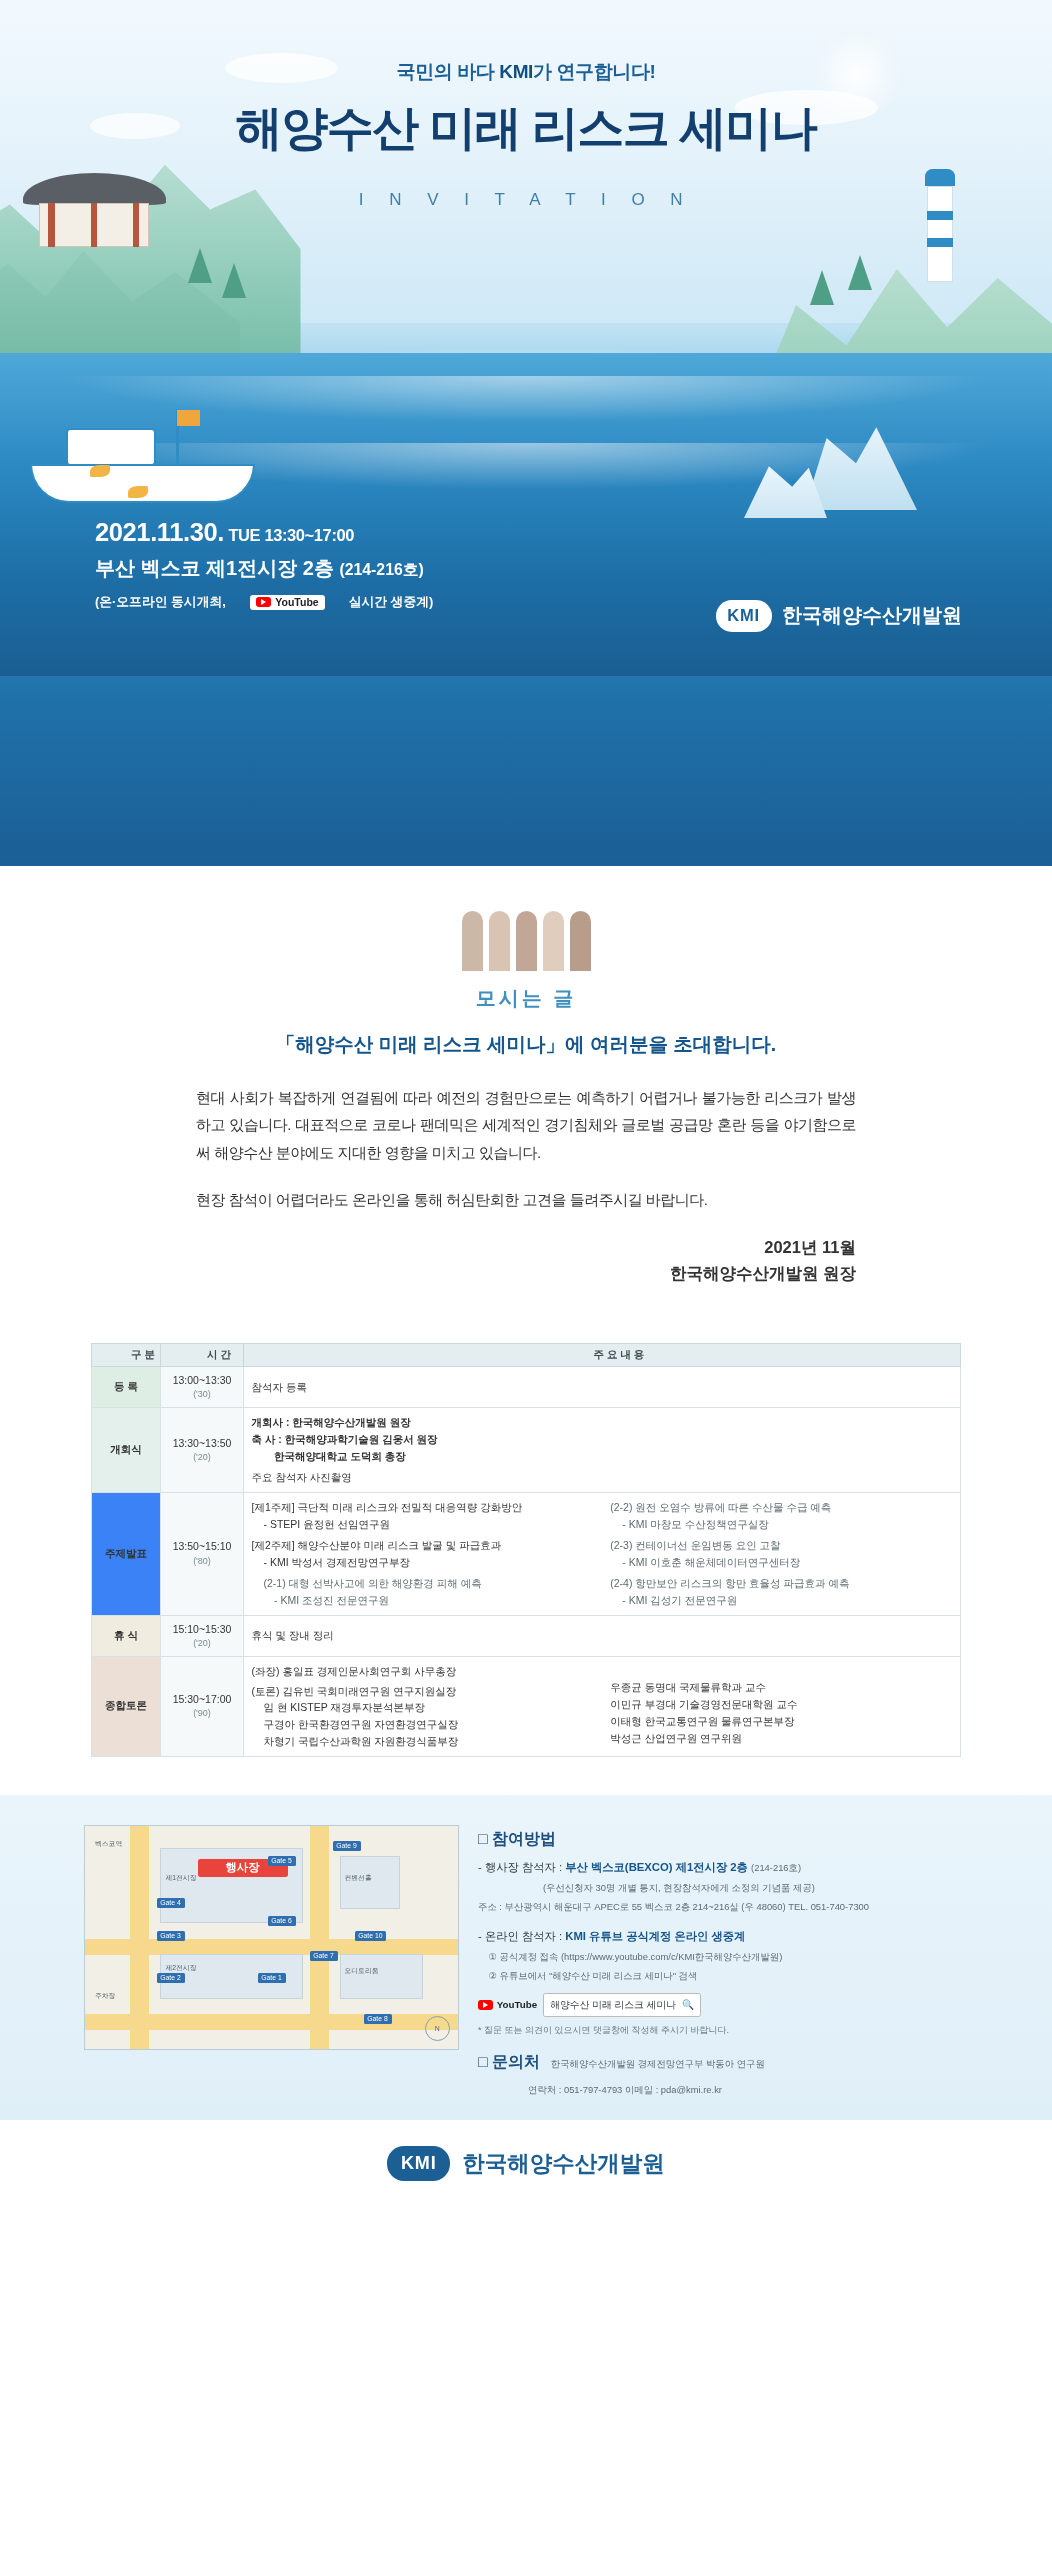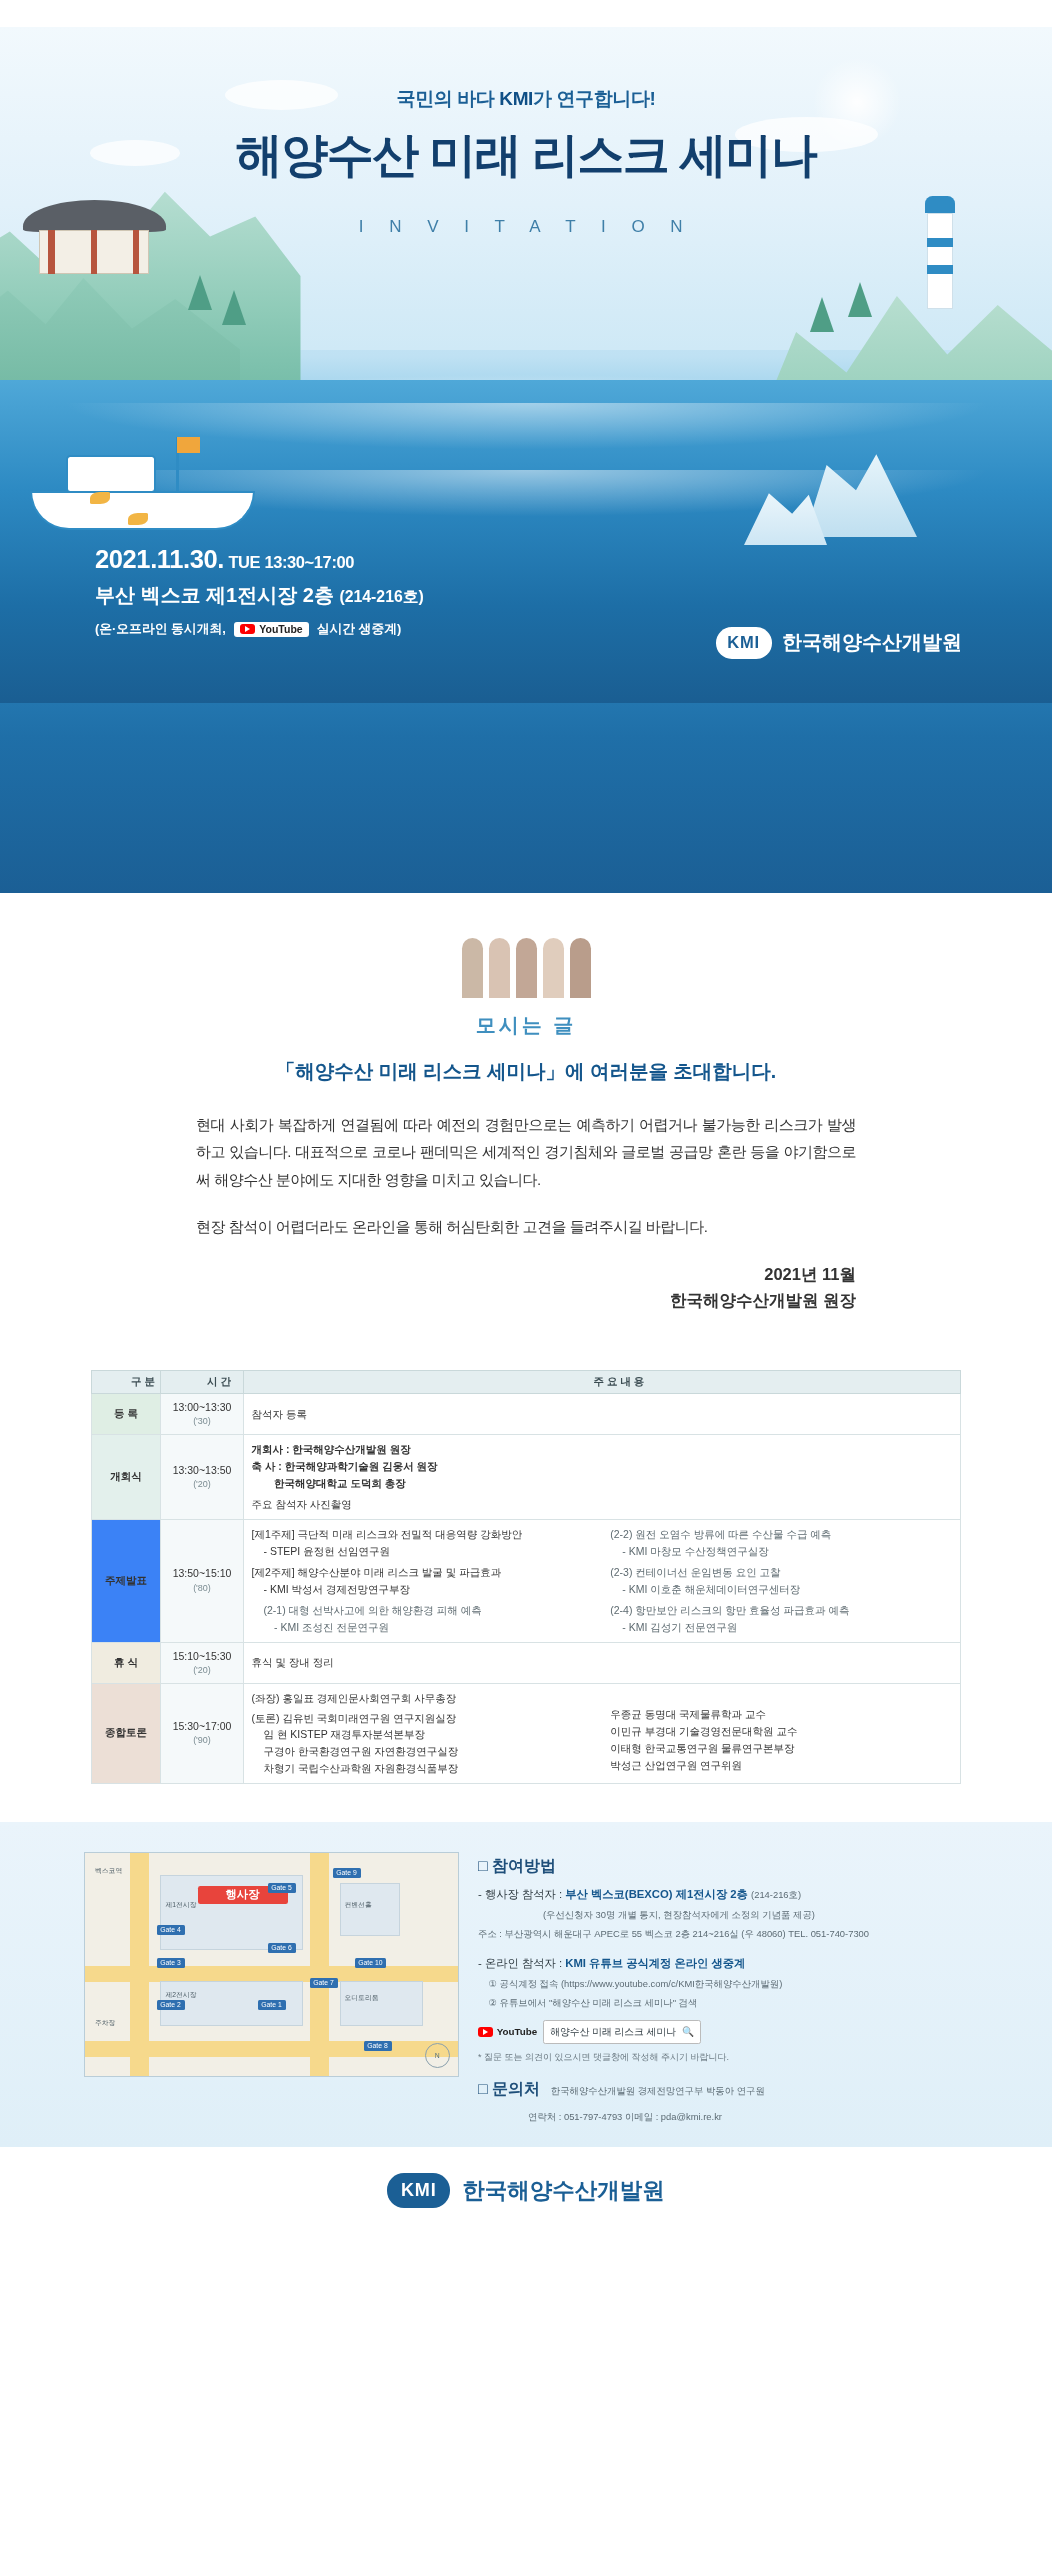--- a/index.html
+++ b/index.html
@@ -11,21 +11,20 @@
     color: #2b2b2b;
   }
   .page { position: relative; width: 1052px; height: 2576px; overflow: hidden; background:#fff; }
 
   
   .hero {
     position: relative;
     height: 866px;
     background: linear-gradient(180deg, #eaf4fb 0%, #d8ecf8 24%, #bfe1f3 38%, #5fb4de 52%, #2f8cc4 66%, #1f6fa8 82%, #1b5f95 100%);
     overflow: hidden;
-    margin-top: 27px;
   }
   .hero-top-wash {
     position:absolute; left:0; top:0; width:100%; height:323px;
     background: linear-gradient(180deg,#f2f9fd 0%, #e2f1fa 55%, #cfe9f6 100%);
   }
   .sun {
     position:absolute; right:150px; top:30px; width:90px; height:90px; border-radius:50%;
     background: radial-gradient(circle at 50% 50%, rgba(255,255,255,.95), rgba(255,255,255,0) 70%);
   }
   .cloud { position:absolute; background:#fff; border-radius:50%; opacity:.75; }
@@ -89,21 +88,21 @@
 
   .ice { position:absolute; }
   .ice1 { right:135px; top:420px; width:113px; height:90px; background:linear-gradient(180deg,#eaf6fb,#bfdff0); clip-path: polygon(0 100%, 20% 20%, 46% 48%, 64% 8%, 100% 100%); }
   .ice2 { right:225px; top:450px; width:83px; height:68px; background:linear-gradient(180deg,#f3fafd,#cde6f4); clip-path: polygon(0 100%, 30% 24%, 58% 54%, 78% 26%, 100% 100%); }
 
   .hero-info { position:absolute; left:95px; top:518px; z-index:8; color:#fff; }
   .hero-date { font-size:25.5px; font-weight:800; letter-spacing:-0.4px; }
   .hero-date .tue { font-size:16.5px; font-weight:700; margin-left:4.5px; }
   .hero-place { margin-top:7.5px; font-size:20px; font-weight:800; }
   .hero-place .room { font-size:15.8px; font-weight:700; }
-  .hero-live { margin-top:12px; display:flex; align-items:center; gap:8px; font-size:12.8px; font-weight:600; }
+  .hero-live { margin-top:12px; display:flex; align-items:center; gap:24px; font-size:12.8px; font-weight:600; }
   .yt-badge { display:inline-flex; align-items:center; gap:4.5px; background:#fff; color:#222; border-radius:3px; padding:1.5px 6px; font-size:10.5px; font-weight:700;}
   .yt-play { width:15px; height:10.5px; background:#ff0000; border-radius:3px; position:relative; }
   .yt-play:after { content:""; position:absolute; left:5.3px; top:2.3px; border-left:5.3px solid #fff; border-top:3px solid transparent; border-bottom:3px solid transparent; }
 
   .hero-logo { position:absolute; right:90px; top:600px; display:flex; align-items:center; gap:10.5px; z-index:8; }
   .kmi-mark { width:56px; height:31.5px; border-radius:15.8px; background:#fff; color:#1b5f95; font-weight:800; font-size:16.5px; display:flex; align-items:center; justify-content:center; letter-spacing:0.8px; }
   .kmi-name { color:#fff; font-size:20px; font-weight:800; }
 
   
   .invite { position:relative; padding:45px 0 15px; background:#fff; }

